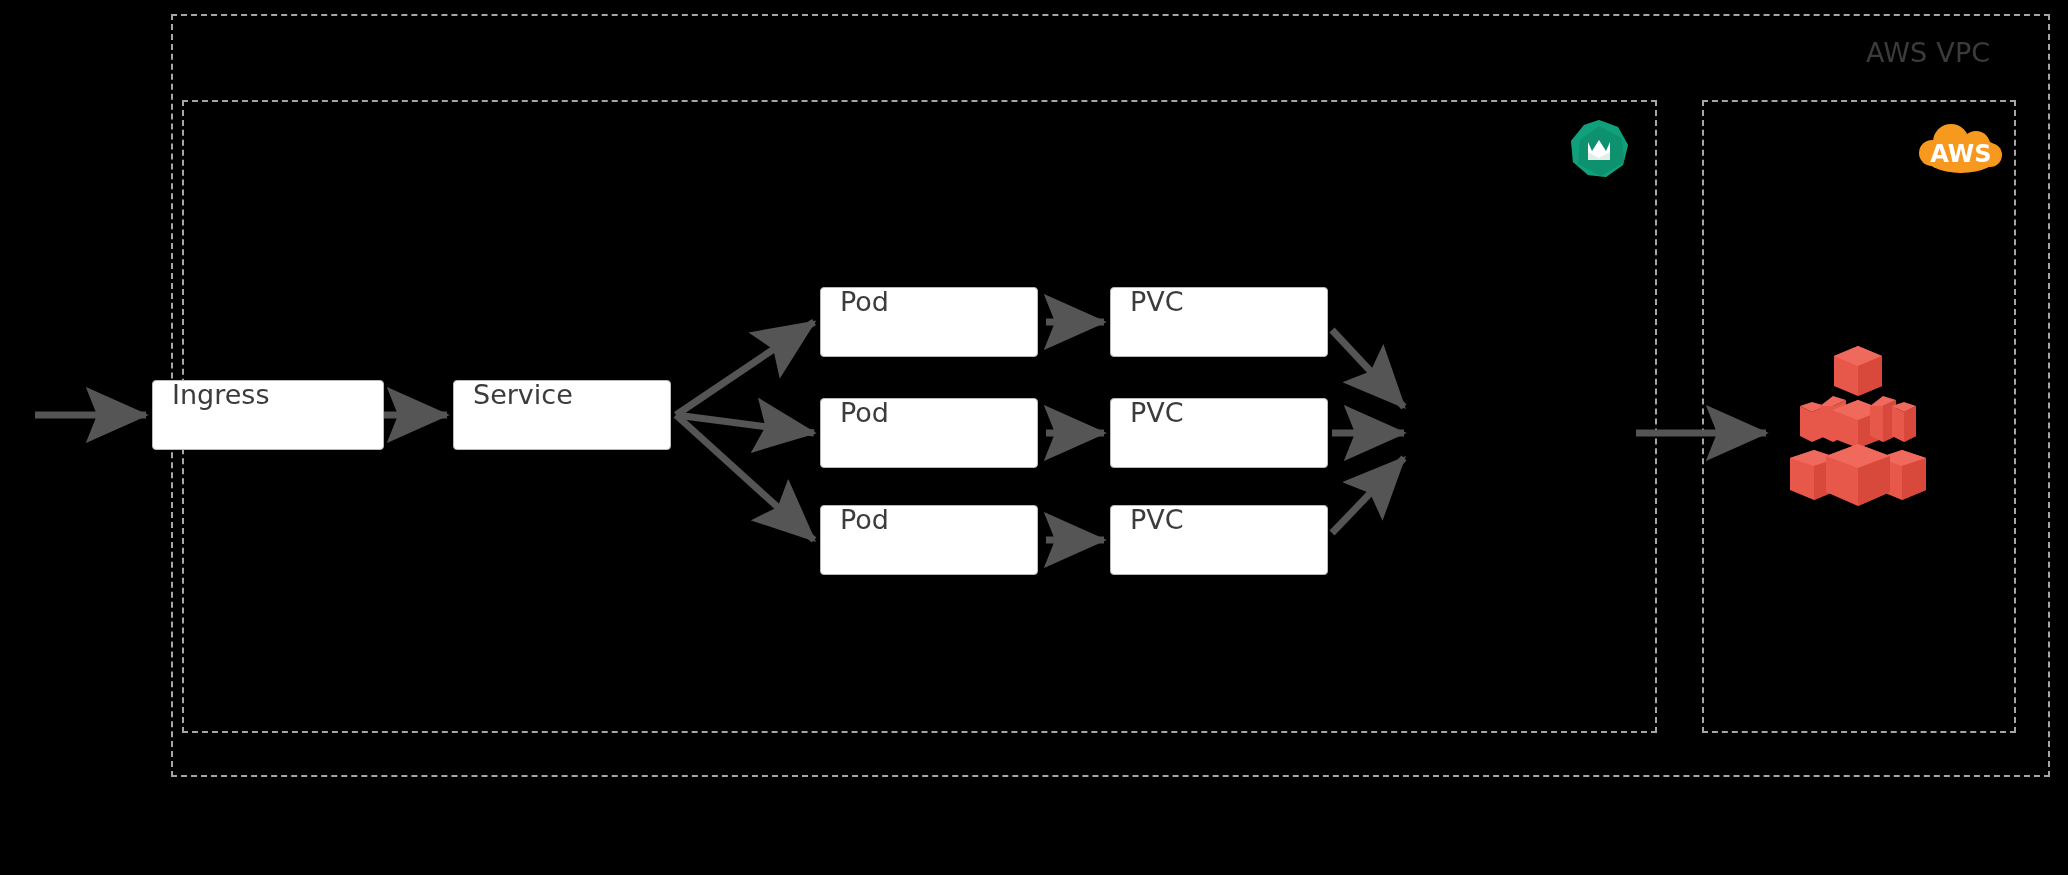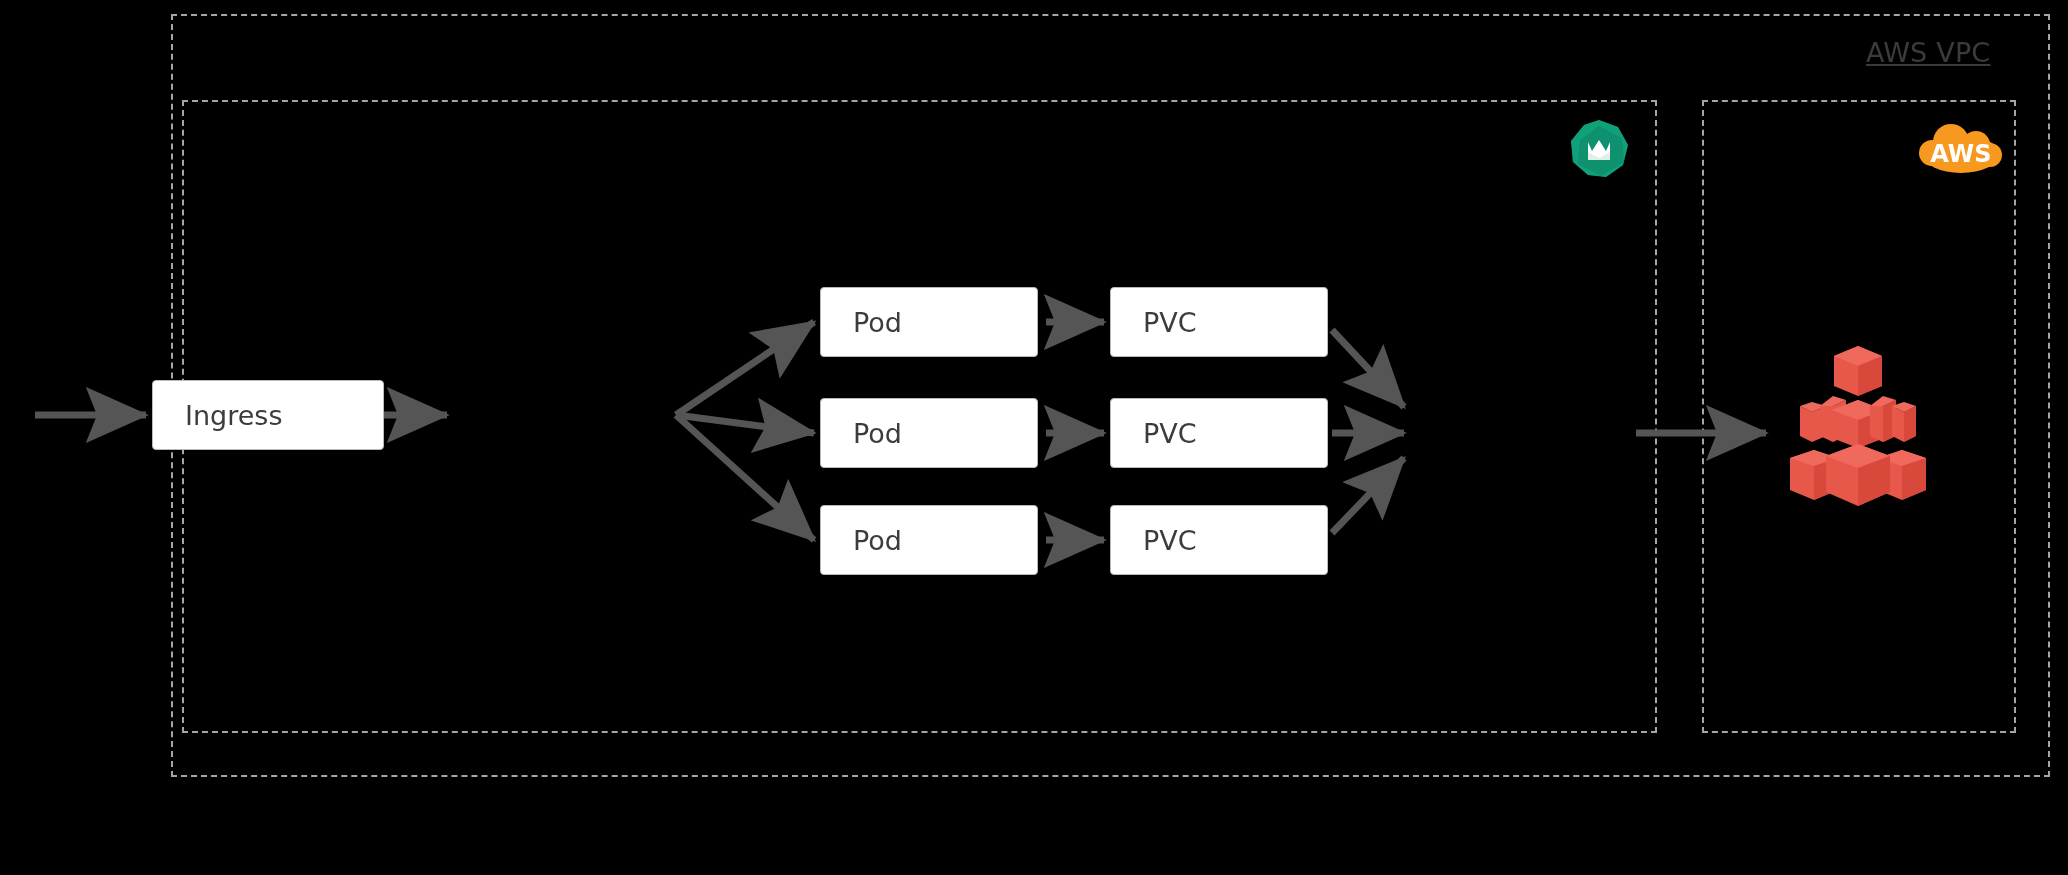--- a/index.html
+++ b/index.html
@@ -34,22 +34,22 @@
   }
 
   
   .node {
     position: absolute;
     background: #ffffff;
     border: 1.5px solid #b9b9b9;
     border-radius: 4px;
     box-sizing: border-box;
     display: flex;
-    align-items: center;
-    padding-left: 32px;
+    align-items: flex-start;
+    padding-left: 19px;
   }
   .node-label {
     color: #3c3c3c;
     font-size: 27px;
     line-height: 1;
     font-family: "DejaVu Sans", "Liberation Sans", sans-serif;
     white-space: nowrap;
   }
 
   
@@ -68,21 +68,21 @@
     text-decoration: underline;
   }
 </style>
 </head>
 <body>
 
 <div id="canvas">
 
   <div class="boundary" style="left:171px; top:14px; width:1879px; height:763px;"></div>
 
-  <div class="boundary-label" style="left:1866px; top:37px;text-decoration:underline;">AWS VPC</div>
+  <div class="boundary-label" style="left:1866px; top:37px;">AWS VPC</div>
 
   <div class="boundary" style="left:182px; top:100px; width:1475px; height:633px;"></div>
 
   <div class="boundary" style="left:1702px; top:100px; width:314px; height:633px;"></div>
 
   <svg id="arrow-layer" viewBox="0 0 2068 875" xmlns="http://www.w3.org/2000/svg">
     <defs>
       <marker id="ah" markerWidth="9" markerHeight="8" refX="8.6" refY="4" orient="auto" markerUnits="strokeWidth">
         <path d="M0,0 L9,4 L0,8 L1.6,4 Z" fill="#555555"></path>
       </marker>
@@ -106,20 +106,23 @@
       <line x1="1332" y1="533" x2="1404" y2="458"></line>
 
       <line x1="1636" y1="433" x2="1766" y2="433"></line>
     </g>
   </svg>
 
   <div class="node" style="left:152px; top:380px; width:232px; height:70px;">
     <span class="node-label">Ingress</span>
   </div>
 
+  <div class="node" style="left:453px; top:380px; width:218px; height:70px;">
+    <span class="node-label">Service</span>
+  </div>
 
   <div class="node" style="left:820px; top:287px; width:218px; height:70px;">
     <span class="node-label">Pod</span>
   </div>
 
   <div class="node" style="left:820px; top:398px; width:218px; height:70px;">
     <span class="node-label">Pod</span>
   </div>
 
   <div class="node" style="left:820px; top:505px; width:218px; height:70px;">

